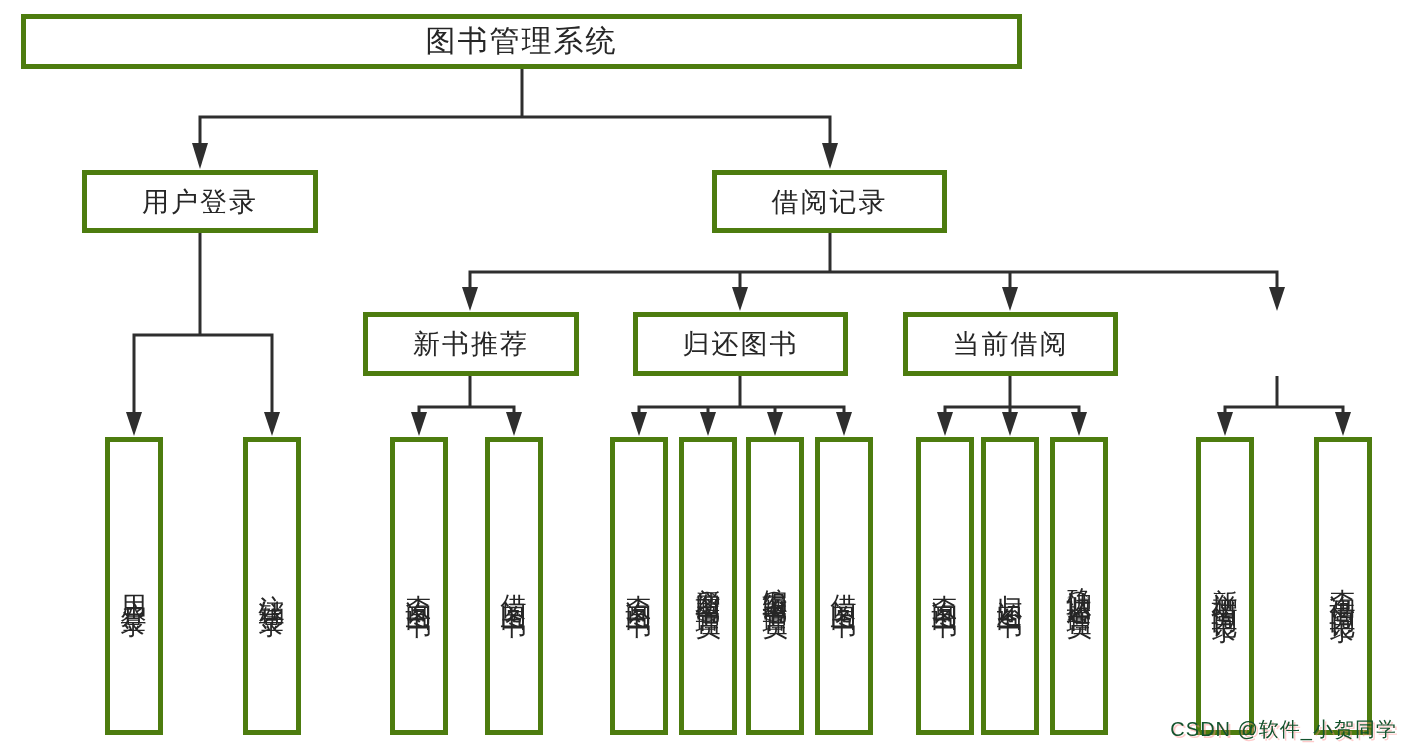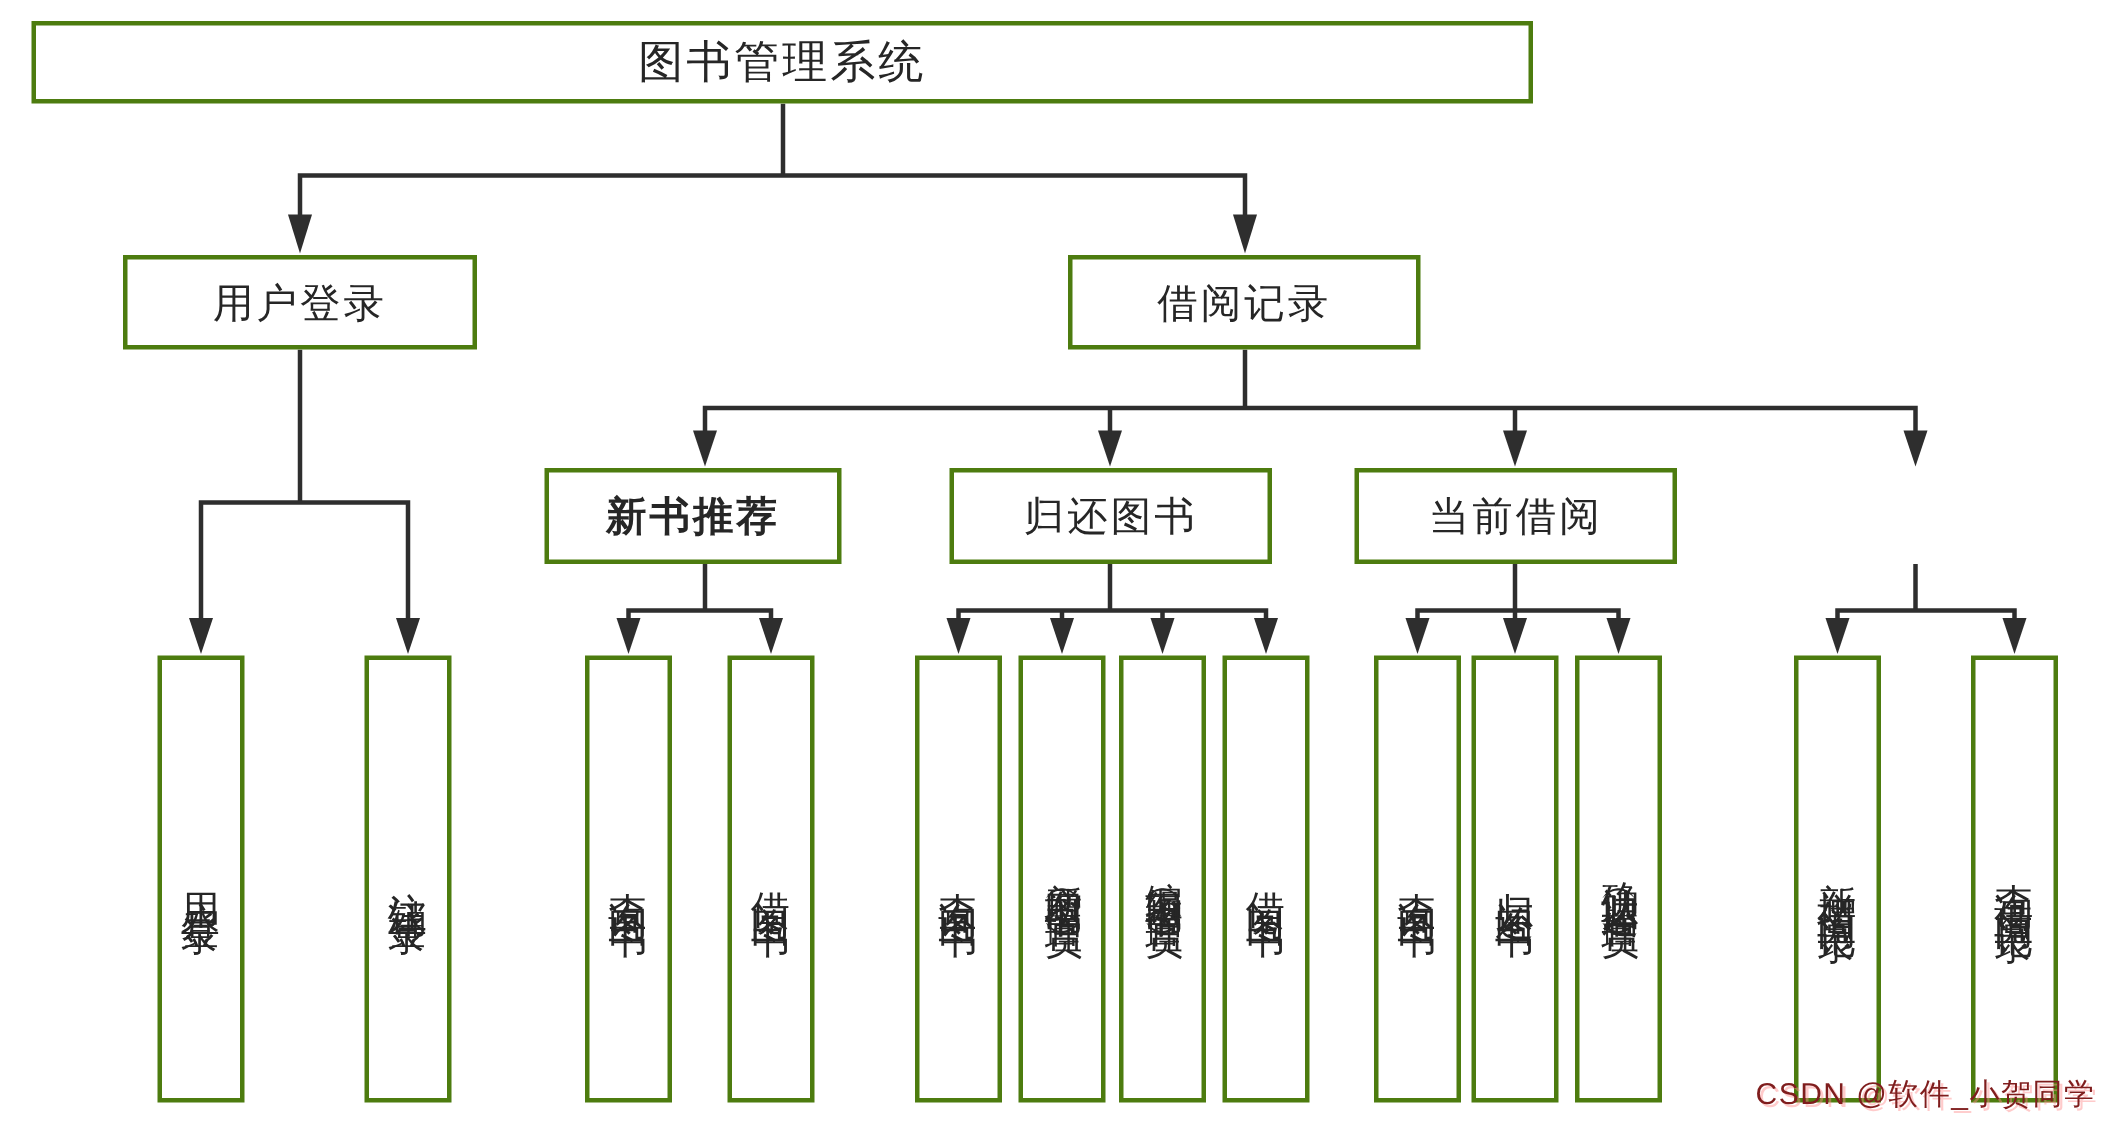--- a/index.html
+++ b/index.html
@@ -17,21 +17,21 @@
   }
   #wires {
     position: absolute;
     left: 0; top: 0;
     width: 1405px;
     height: 747px;
   }
   .box {
     position: absolute;
     box-sizing: border-box;
-    border: 3px solid #4d7c0f;
+    border: 5px solid #4d7c0f;
     background: #ffffff;
     color: #262626;
     display: flex;
     align-items: center;
     justify-content: center;
     text-align: center;
   }
   .root-box   { font-size: 30px; letter-spacing: 2px; }
   .branch-box { font-size: 27px; letter-spacing: 2px; }
   .leaf {
@@ -47,21 +47,21 @@
   }
   .leaf .vtext.tight {
     letter-spacing: 4px;
     font-size: 25px;
   }
   .watermark {
     position: absolute;
     right: 8px;
     bottom: 4px;
     font-size: 20px;
-    color: #7f1d1d;
+    color: #14532d;
     letter-spacing: 1px;
     text-shadow: 2px 2px 0 rgba(255, 140, 140, 0.45);
     white-space: nowrap;
   }
 </style>
 </head>
 <body>
 
 <div id="stage">
 
@@ -124,21 +124,21 @@
     <span>图书管理系统</span>
   </div>
 
   <div class="box branch-box" style="left:82px; top:170px; width:236px; height:63px;">
     <span>用户登录</span>
   </div>
   <div class="box branch-box" style="left:712px; top:170px; width:235px; height:63px;">
     <span>借阅记录</span>
   </div>
 
-  <div class="box branch-box" style="left:363px; top:312px; width:198px; height:64px;font-weight:bold;">
+  <div class="box branch-box" style="left:363px; top:312px; width:216px; height:64px;">
     <span>新书推荐</span>
   </div>
   <div class="box branch-box" style="left:633px; top:312px; width:215px; height:64px;">
     <span>归还图书</span>
   </div>
   <div class="box branch-box" style="left:903px; top:312px; width:215px; height:64px;">
     <span>当前借阅</span>
   </div>
 
   <div class="box leaf" style="left:105px;">

